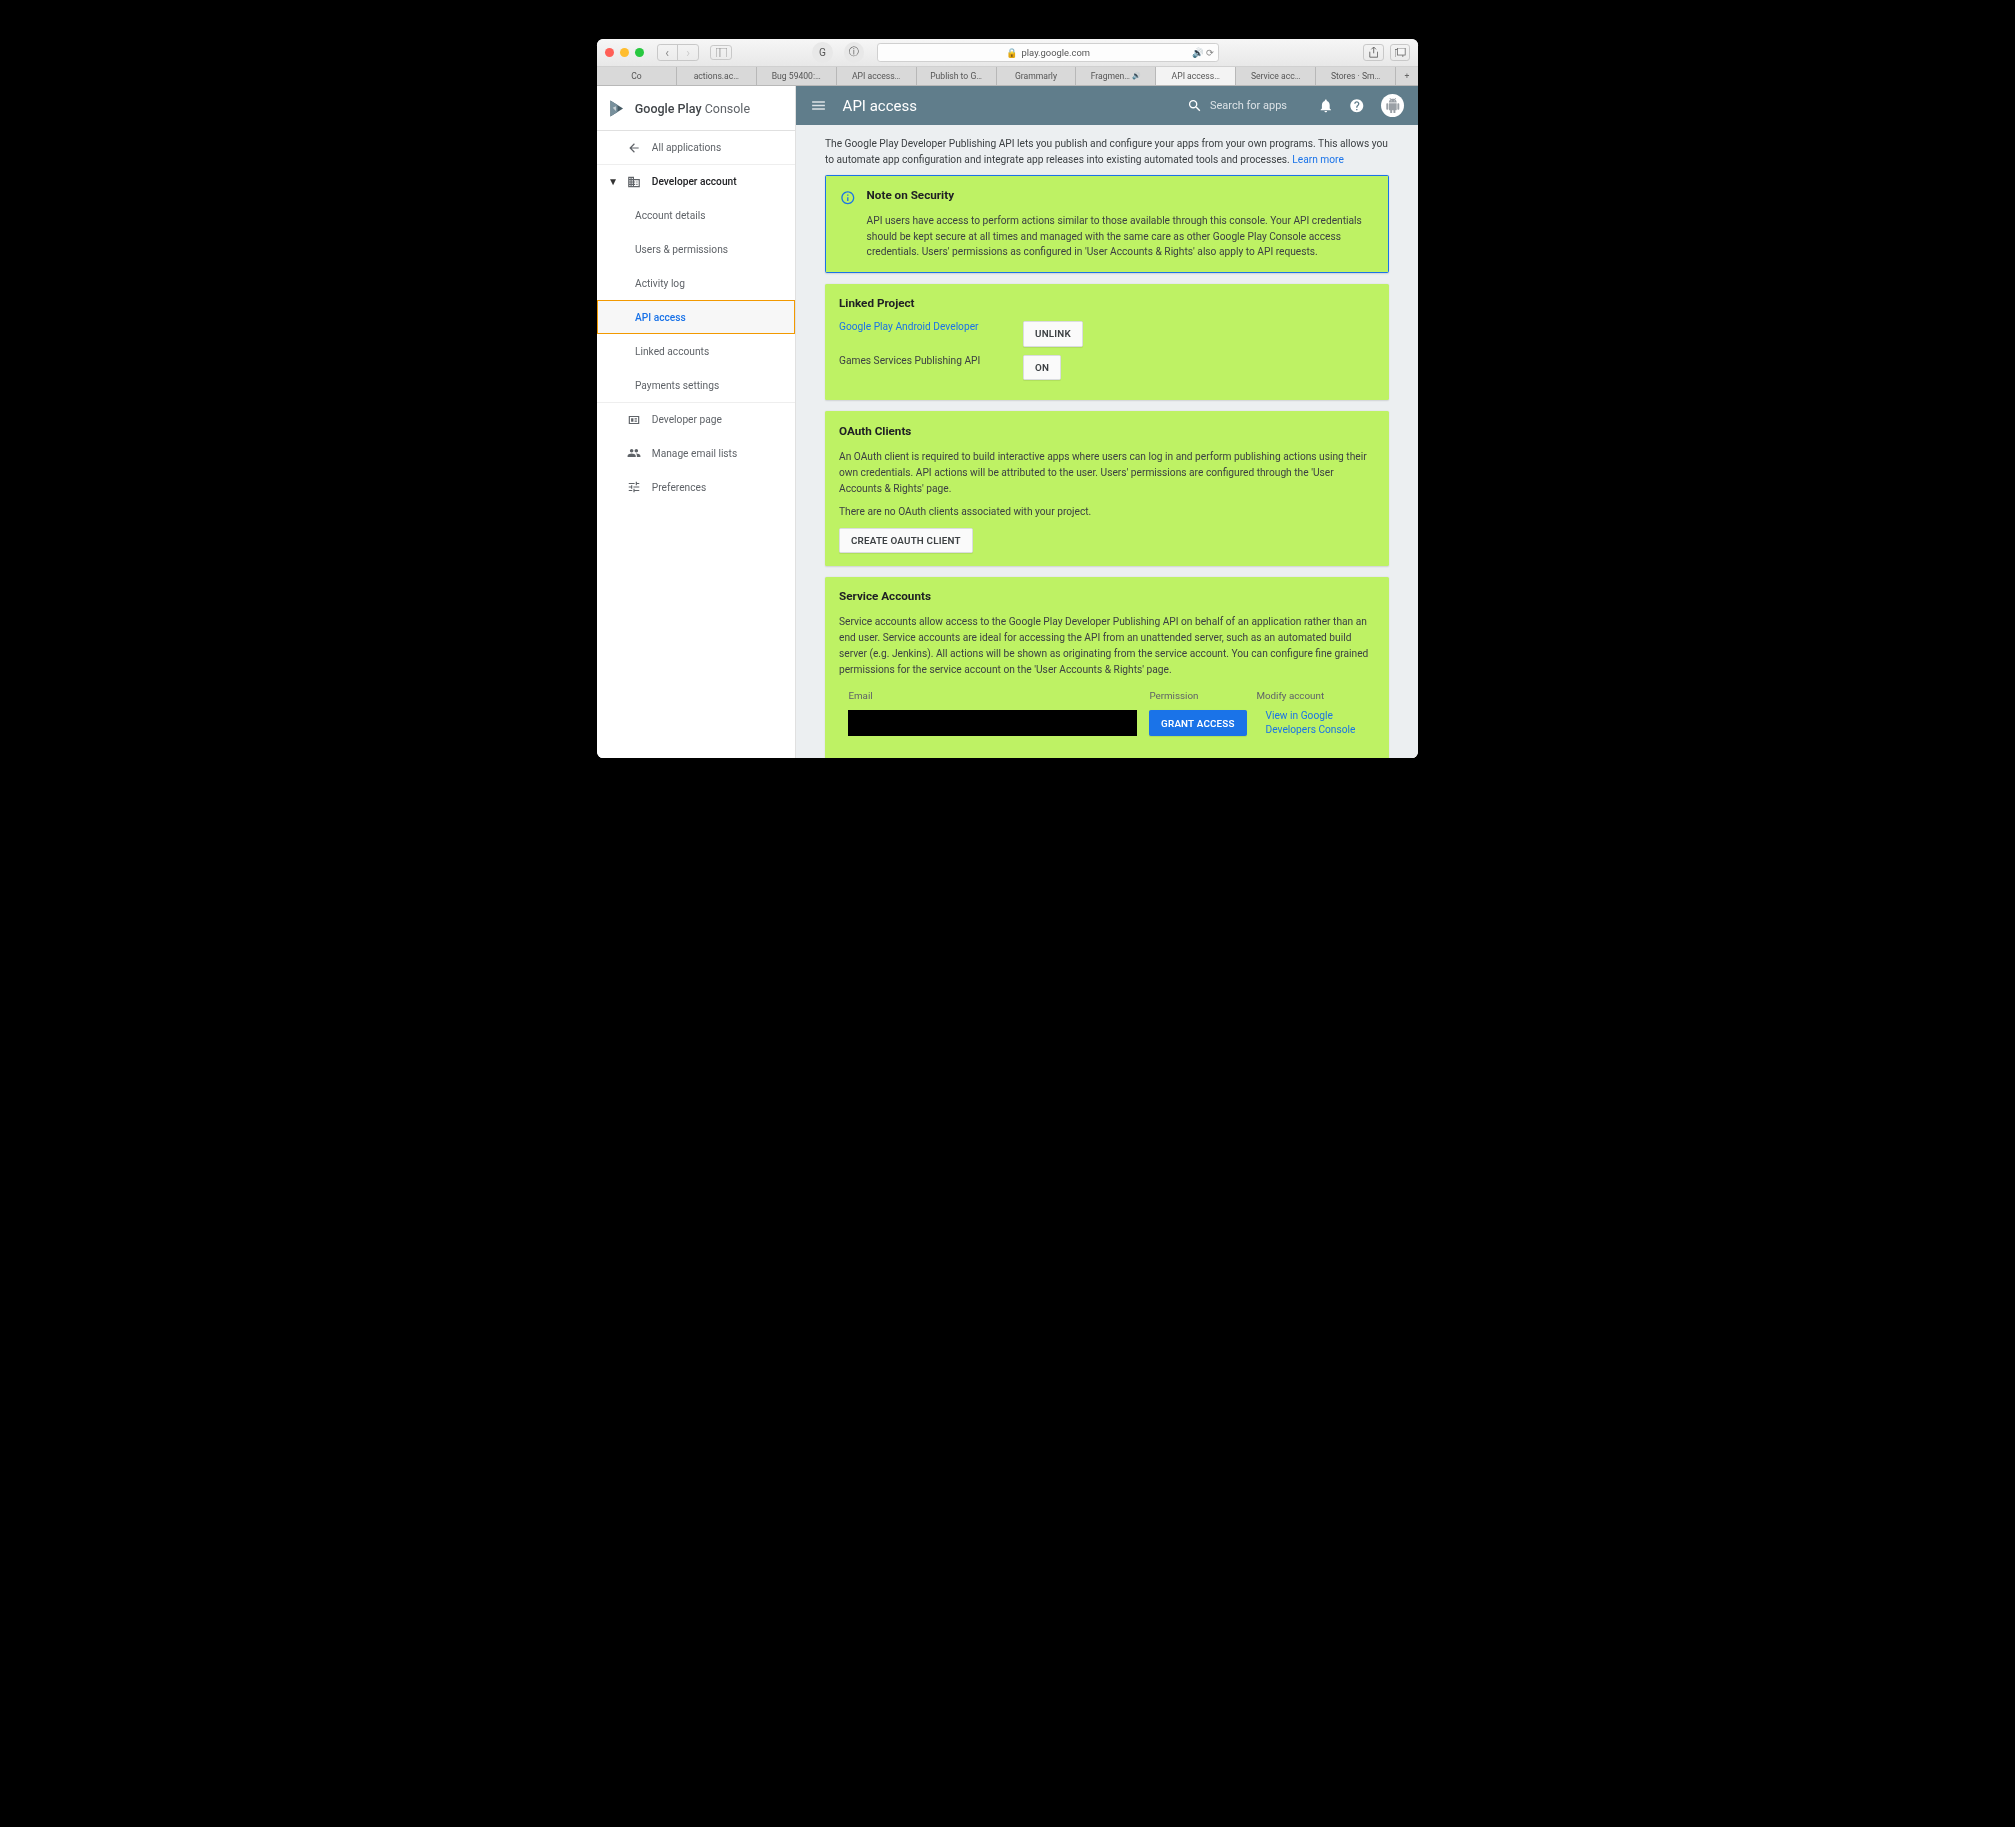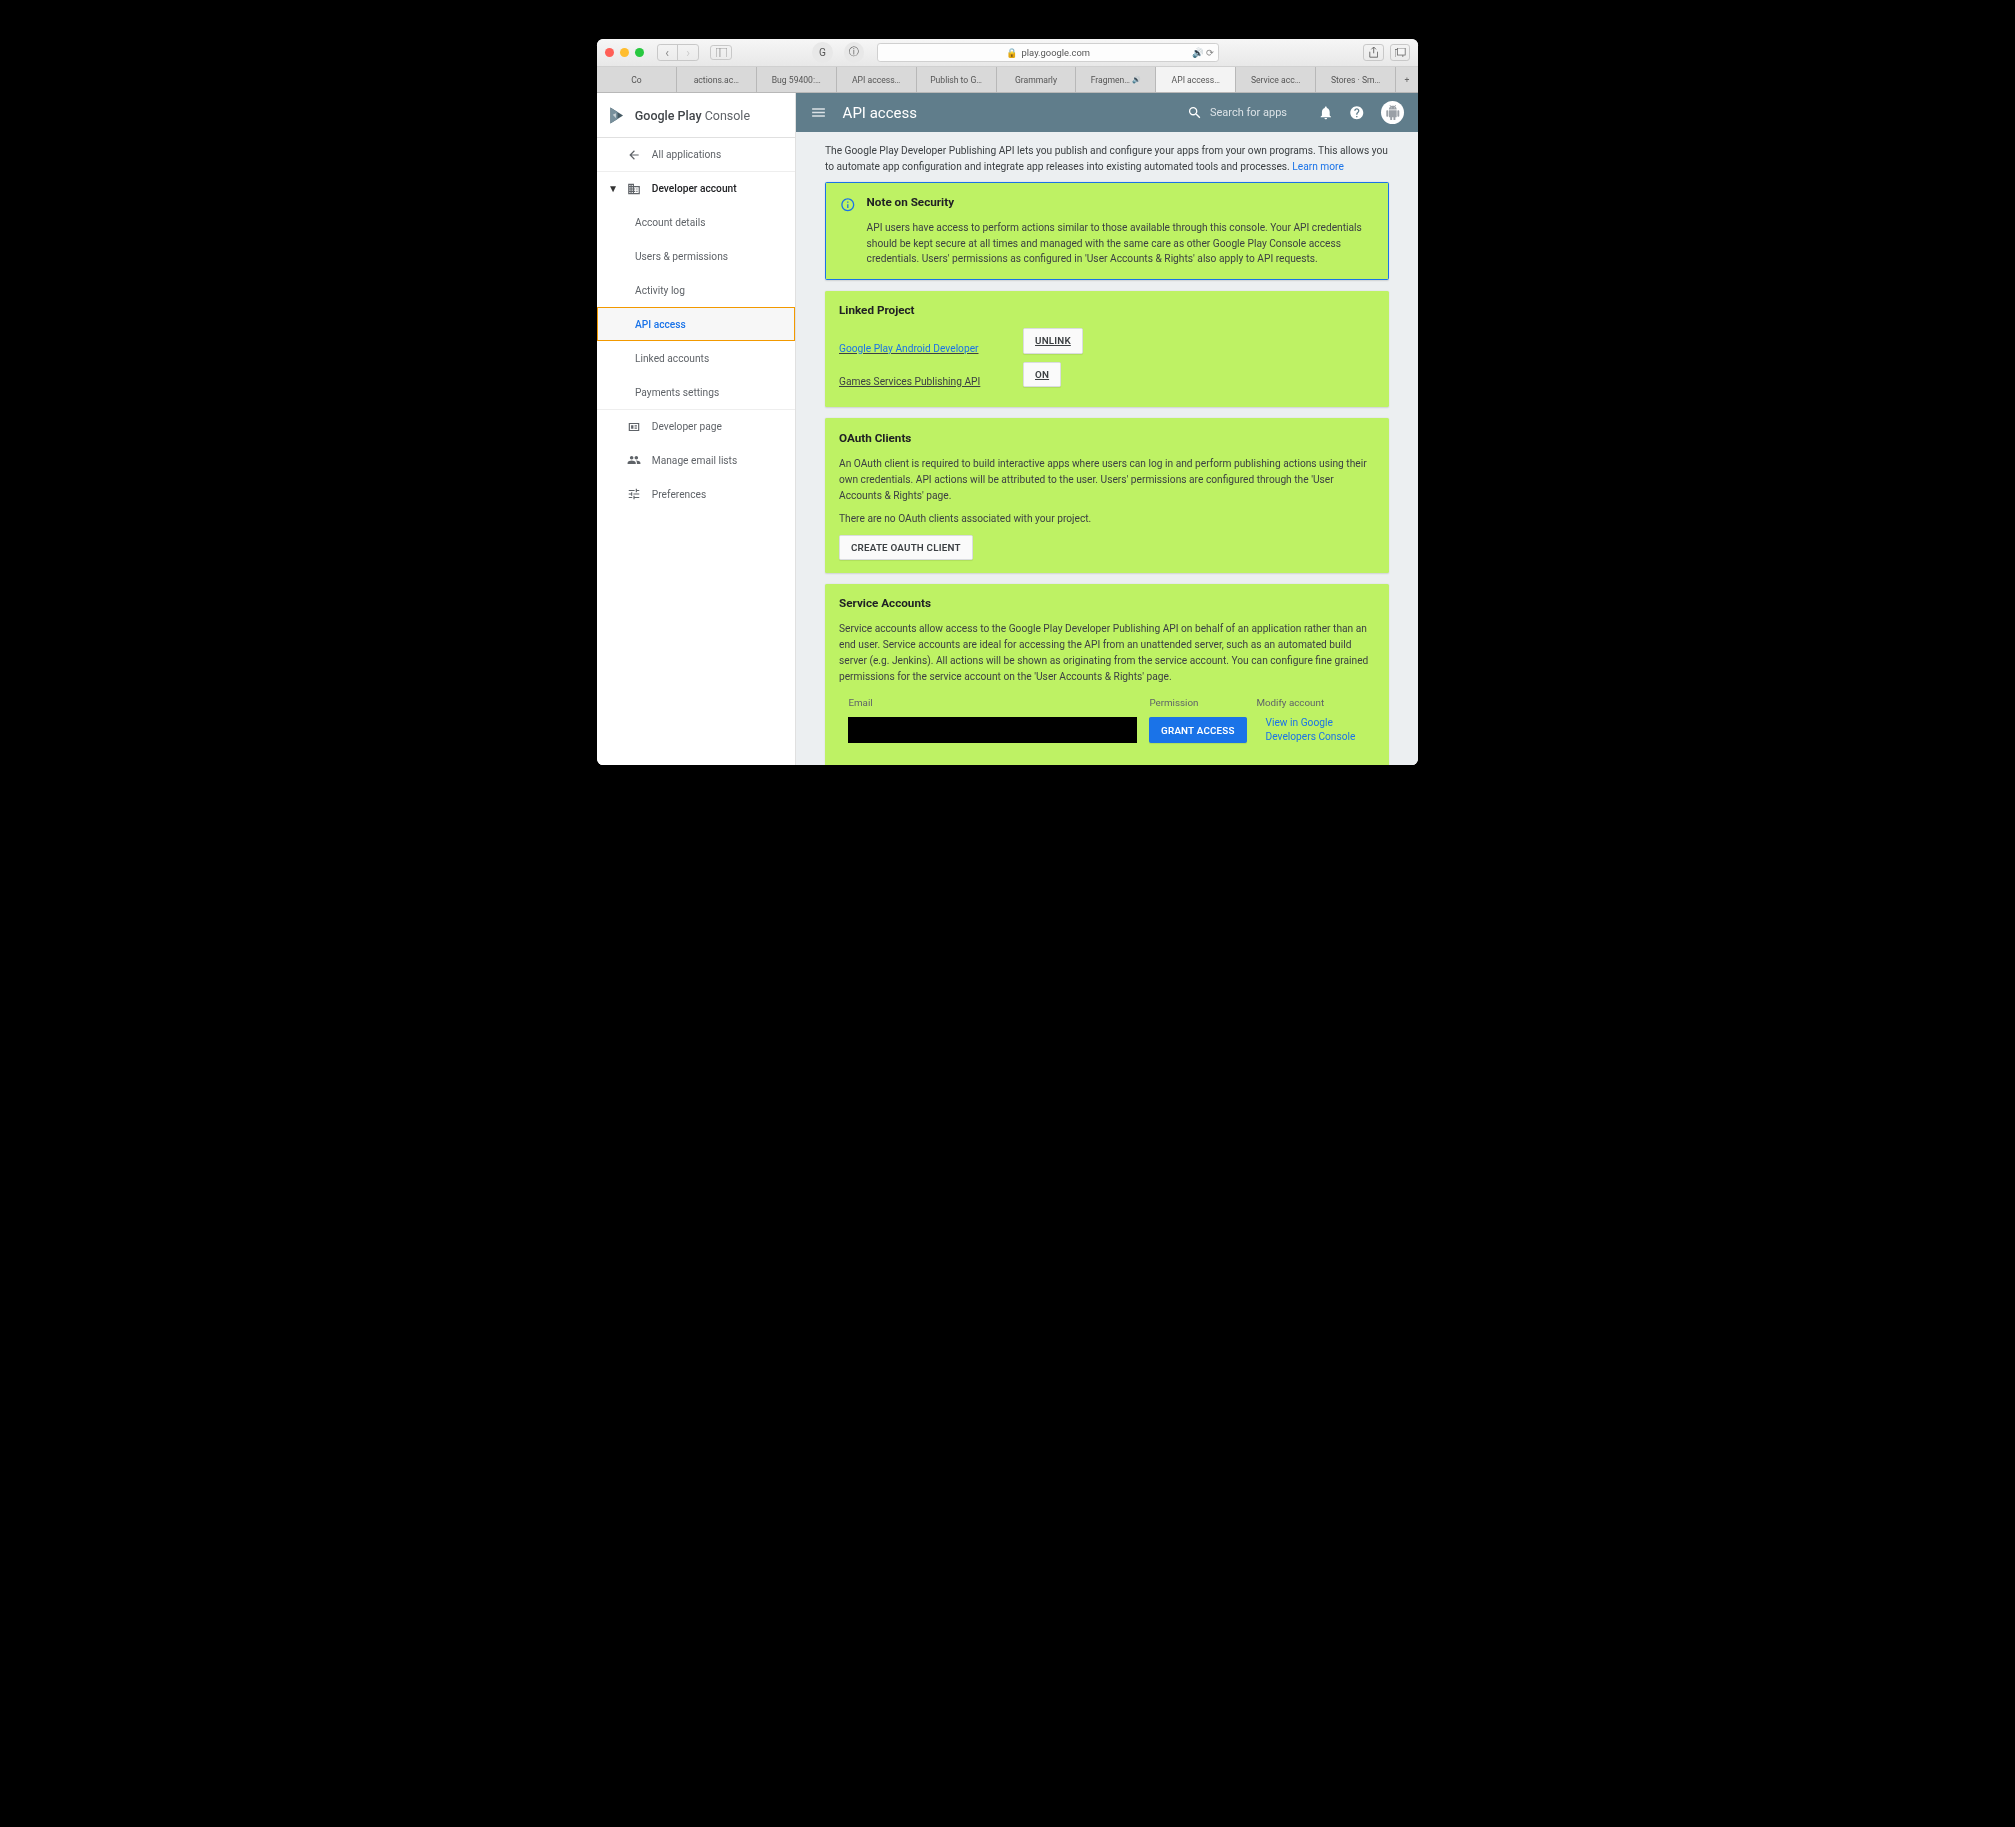--- a/index.html
+++ b/index.html
@@ -11,21 +11,21 @@
   .tl-close{background:#ff5f57;} .tl-min{background:#ffbd2e;} .tl-max{background:#28c840;}
   .nav-arrows { display:flex; gap:0; margin-left:6.3px; border:0.8px solid #c8c8c8; border-radius:3.1px; overflow:hidden;}
   .nav-arrows div{width:20.3px;height:15.6px;display:flex;align-items:center;justify-content:center;color:#888;border-right:0.8px solid #c8c8c8;}
   .nav-arrows div:last-child{border-right:none;color:#ccc;}
   .sidebar-btn{width:22px;height:15.6px;border:0.8px solid #c8c8c8;border-radius:3.1px;display:flex;align-items:center;justify-content:center;margin-left:4.7px;}
   .circle-btn{width:20.3px;height:20.3px;border-radius:50%;background:#e8e8e8;display:flex;align-items:center;justify-content:center;margin-left:4.7px;color:#555;font-size:10.2px;}
   .urlbar { flex:1; height:19px; background:#fdfdfd; border:0.8px solid #d0d0d0; border-radius:3.1px; margin: 0 6.3px; display:flex; align-items:center; justify-content:center; font-size:9.4px; color:#555; gap:3.9px; position:relative;}
   .url-right {position:absolute; right:4.7px; display:flex; align-items:center; gap:2.3px;color:#888;}
   .tb-right{display:flex;gap:6.3px;align-items:center;}
   .tb-icon{width:20.3px;height:17px;border:0.8px solid #c8c8c8;border-radius:3.1px;display:flex;align-items:center;justify-content:center;color:#666;}
-  .tabstrip{display:flex;background:#d9d9d9;border-bottom:0.8px solid #b8b8b8;height:26px;font-size:8.6px;}
+  .tabstrip{display:flex;background:#d9d9d9;border-bottom:0.8px solid #b8b8b8;height:19px;font-size:8.6px;}
   .tab{flex:1;border-right:0.8px solid #b8b8b8;display:flex;align-items:center;justify-content:center;color:#555;padding:0 4.7px;overflow:hidden;white-space:nowrap;text-overflow:ellipsis;position:relative;}
   .tab.active{background:#f3f3f3;}
   .tab .audio{font-size:7px;margin-left:2.3px;}
   .tab-plus{width:22px;display:flex;align-items:center;justify-content:center;color:#666;}
   .app{display:flex;height:672px;}
   .side{width:199px;background:#fff;border-right:0.8px solid #e0e0e0;display:flex;flex-direction:column;}
   .side-head{height:44px;display:flex;align-items:center;padding:0 11px;gap:7.8px;}
   .side-head .logo{width:19px;height:19px;}
   .side-head .brand{font-size:12.5px;color:#5f6368;}
   .side-head .brand b{color:#414549;font-weight:500;}
@@ -47,21 +47,21 @@
   .content{padding:11px 29px;overflow-y:auto;font-size:10.2px;color:#3c4043;}
   .intro{margin-bottom:7.8px;line-height:1.5;}
   .intro a{color:#1a73e8;text-decoration:none;}
   .card{background:#bef264;border-radius:1.6px;box-shadow:0 0.8px 1.6px rgba(0,0,0,0.12);margin-bottom:11px;padding:12.5px 14px;}
   .note{border:0.8px solid #1a73e8;}
   .note-row{display:flex;gap:11px;}
   .note .note-ic{color:#1a73e8;flex-shrink:0;margin-top:1.6px;}
   .note h3{font-size:11.7px;font-weight:600;color:#202124;margin-bottom:4.7px;}
   .note p{line-height:1.5;}
   .card h3{font-size:11.7px;font-weight:700;color:#202124;margin-bottom:11px;}
-  .row{display:flex;align-items:flex-end;margin-bottom:7.8px;text-decoration:underline;}
+  .row{display:flex;align-items:flex-start;margin-bottom:7.8px;}
   .row .lbl{width:184px;font-size:10.2px;}
   .row .lbl.link{color:#1a73e8;}
   .btn{background:#fafafa;border:0.8px solid #dadce0;border-radius:1.6px;padding:6.3px 11px;font-size:9.8px;font-weight:600;color:#3c4043;letter-spacing:0.2px;box-shadow:0 0.8px 0.8px rgba(0,0,0,0.08);}
   .btn.primary{background:#1a73e8;color:#fff;border-color:#1a73e8;}
   .card p.desc{line-height:1.55;margin-bottom:7.8px;}
   .tbl-head{display:flex;font-size:9.8px;color:#5f6368;padding:4.7px 9.4px;}
   .tbl-head .c1{width:301px;} .tbl-head .c2{width:107px;} .tbl-head .c3{flex:1;}
   .tbl-row{display:flex;align-items:center;padding:3.1px 9.4px;margin-bottom:29px;justify-content:flex-end;}
   .tbl-row .redact{width:289px;height:26.6px;background:#000;}
   .tbl-row .c2{width:125px;padding-left:11.7px;}

